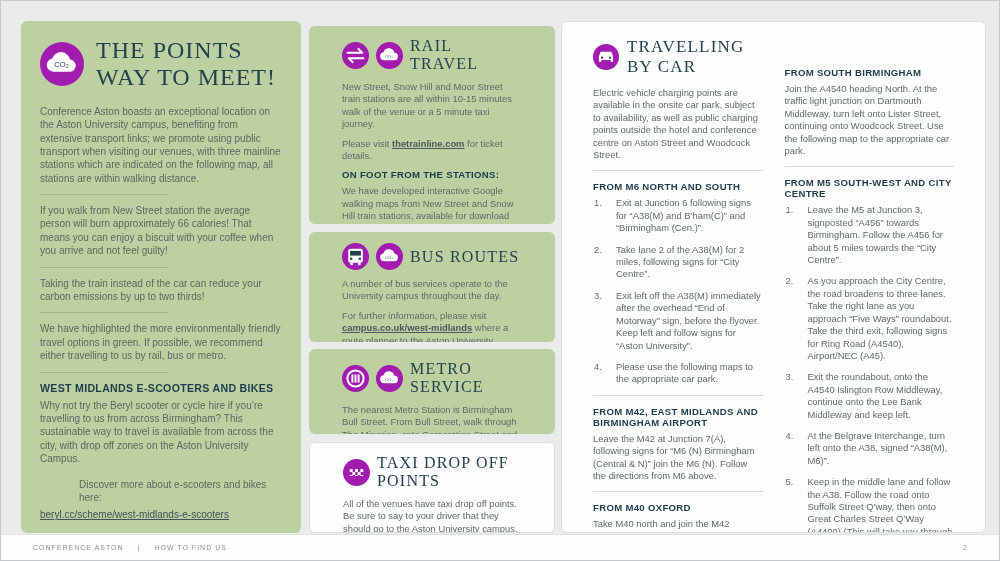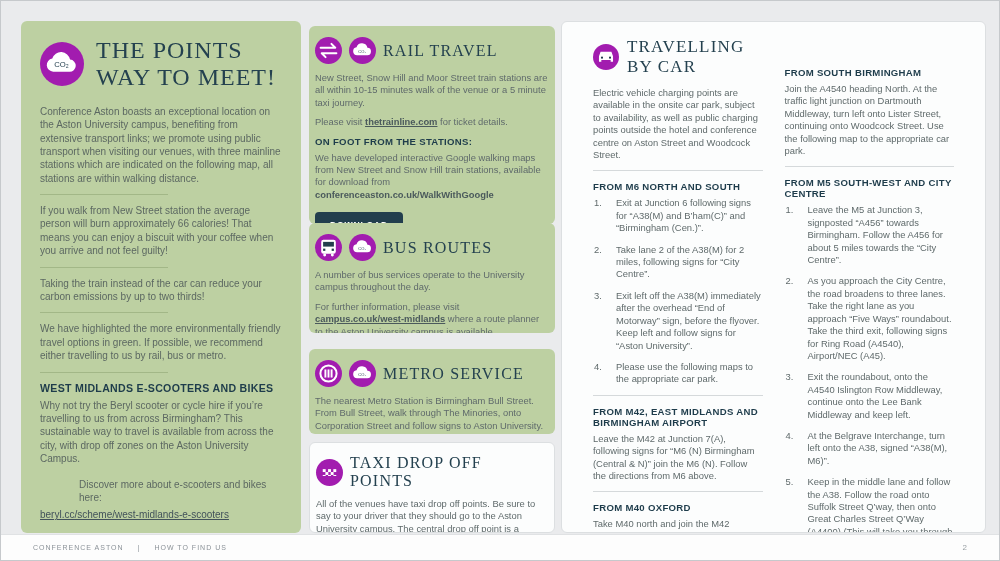--- a/index.html
+++ b/index.html
@@ -27,26 +27,26 @@
   .left-panel { left:20px; top:20px; width:280px; height:512px; padding:16px 19px; }
   .left-head { display:flex; align-items:center; gap:12px; margin-bottom:14px; }
   .left-head .icon-circle { width:44px; height:44px; }
   .left-title { font-family:"Liberation Serif", serif; color:#24414f; font-size:24px; line-height:1.12; letter-spacing:1px; font-weight:400; }
   .left-panel p { font-size:10px; line-height:1.34; color:#5c6862; }
   .left-panel .scoot-head { font-size:10.6px; }
   .discover { margin-top:12px;padding-left:39px; }
   a.plain-link { color:#42525a; text-decoration:underline; font-weight:normal; cursor:pointer; }
 
   
-  .mid-card { left:308px; width:246px; padding:11px 6px; }
+  .mid-card { left:308px; width:246px; padding:11px 33px; }
   .card-head { display:flex; align-items:center; gap:7px; margin-bottom:8px; }
   .card-head .icon-circle { width:27px; height:27px; }
   .card-title { font-size:16px; }
   .rail-card  { top:25px;  height:198px; }
-  .bus-card   { top:222px; height:110px; }
+  .bus-card   { top:231px; height:110px; }
   .metro-card { top:348px; height:85px; }
   .taxi-card  { top:441px; height:91px; }
   .mid-card p { margin-bottom:7px; }
   .dl-btn { display:inline-block; background:#223e4d; color:#fff; font-weight:bold; font-size:8.6px;
             letter-spacing:0.8px; padding:8px 15px; border:none; border-radius:4px; margin-top:4px; cursor:pointer; }
 
   
   .car-card { left:560px; top:20px; width:425px; height:512px; padding:15px 31px; }
   .car-cols { display:flex; gap:22px; }
   .car-col { width:186px; }

